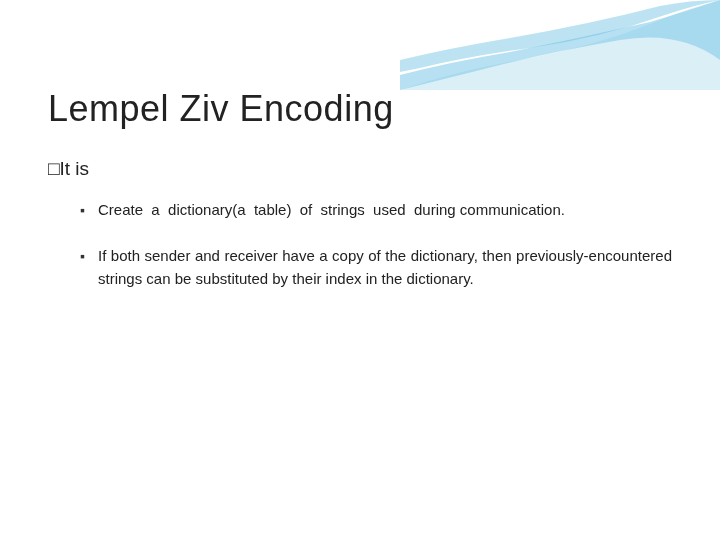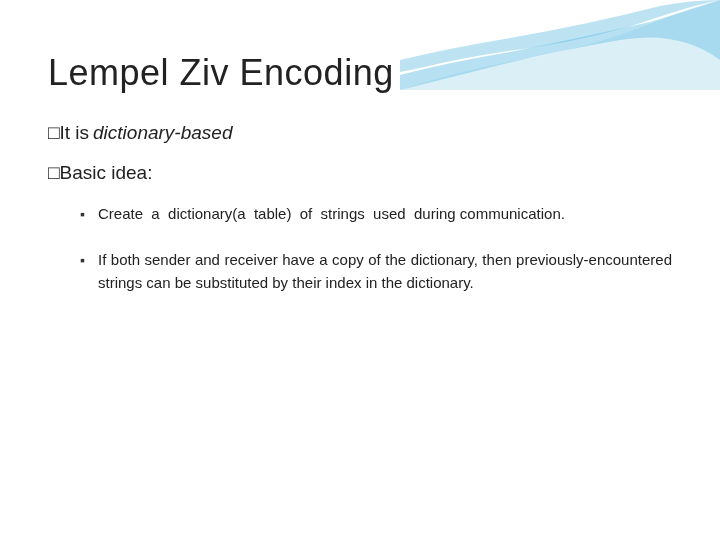--- a/index.html
+++ b/index.html
@@ -30,39 +30,39 @@
       position: absolute;
       top: 0;
       right: 0;
       width: 320px;
       height: 90px;
       pointer-events: none;
     }
 
     .content {
       position: relative;
-      padding: 52px 48px 40px 48px;
+      padding: 88px 48px 40px 48px;
       z-index: 1;
     }
 
     .slide-title {
       font-size: 36px;
       font-weight: normal;
       color: #222222;
       margin-bottom: 28px;
       letter-spacing: 0.5px;
     }
 
     .bullet-main {
       font-size: 19px;
       color: #222222;
       margin-bottom: 18px;
       display: flex;
       align-items: center;
-      gap: 4px;
+      gap: 16px;
     }
 
     .bullet-main em {
       font-style: italic;
     }
 
     .sub-bullets {
       margin-left: 32px;
       margin-top: 8px;
     }
@@ -99,26 +99,22 @@
     <path d="M320,0 L320,60 Q280,30 220,40 Q150,52 80,70 Q40,80 0,90 L0,75 Q50,62 110,52 Q180,38 250,22 Q290,10 320,0Z" fill="#7bc8e8" opacity="0.55"></path>
     <path d="M320,0 Q295,5 265,15 Q200,38 130,48 Q70,56 20,68 L0,72 L0,60 Q50,48 110,38 Q190,24 260,6 Q290,0 320,0Z" fill="#5ab8e0" opacity="0.4"></path>
   </svg>
 
   <div class="content">
 
     <h1 class="slide-title">Lempel Ziv Encoding</h1>
 
     <div class="bullet-main">
       <span>□It is </span>
-        <em>dictionary-based</em>
     </div>
 
-    <div class="bullet-main">
-      <span>□Basic idea:</span>
-    </div>
 
     <div class="sub-bullets">
 
       <div class="sub-bullet">
         <span class="bullet-dot">▪</span>
         <span class="sub-bullet-text">Create &nbsp;a &nbsp;dictionary(a &nbsp;table) &nbsp;of &nbsp;strings &nbsp;used &nbsp;during communication.</span>
       </div>
 
       <div class="sub-bullet">
         <span class="bullet-dot">▪</span>

